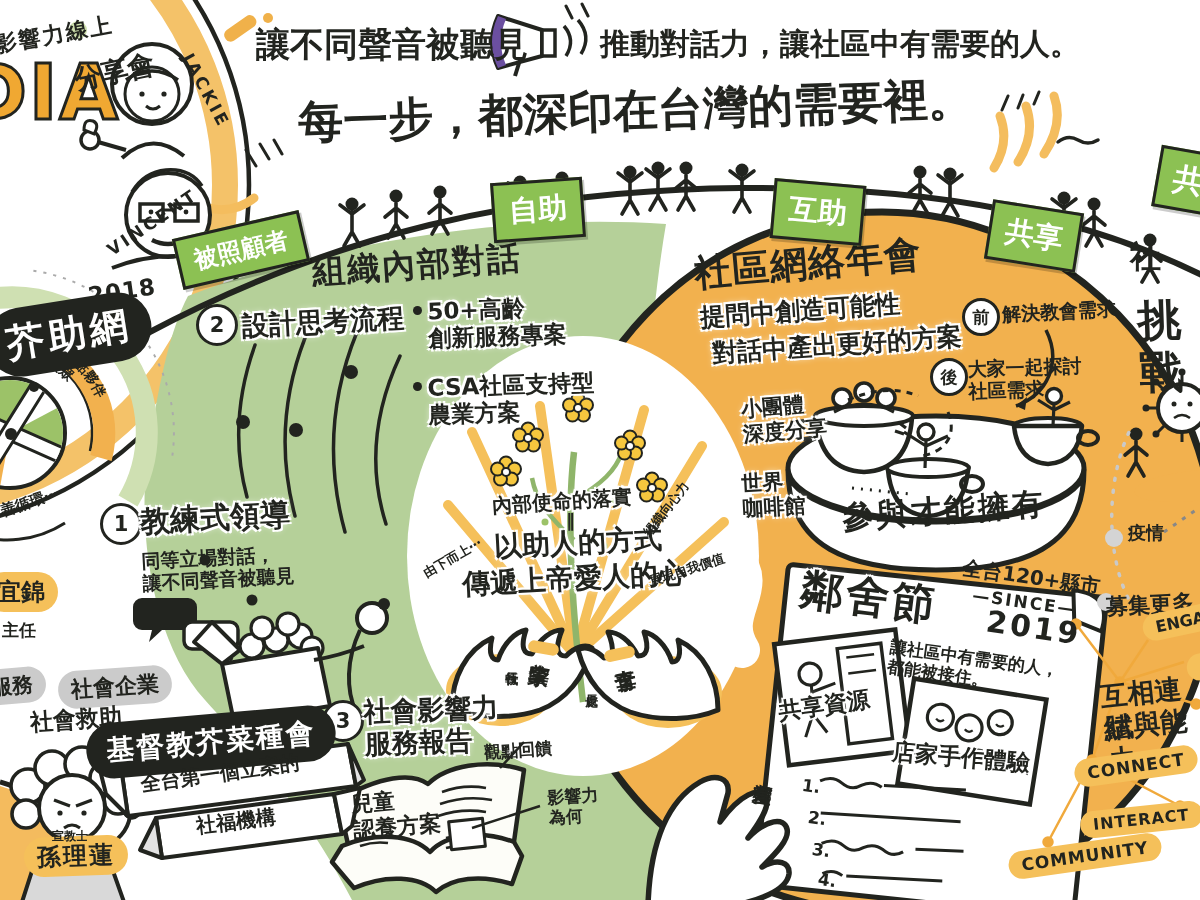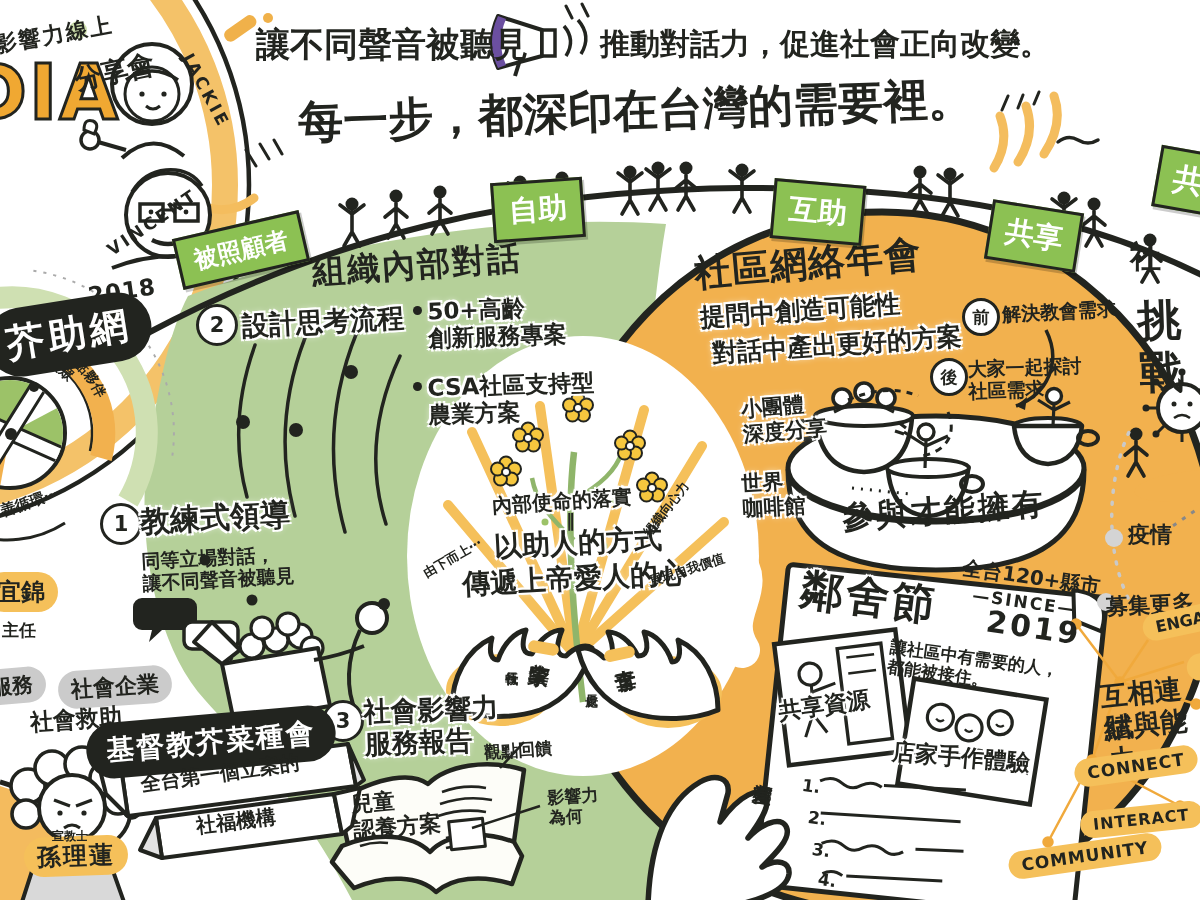--- a/index.html
+++ b/index.html
@@ -339,21 +339,21 @@
   </g>
 </svg>
 
 <div class="t" style="left:-6px;top:22px;font-size:22px;transform:rotate(-10deg);letter-spacing:2px;">影響力線上</div>
 <div class="t" style="left:-36px;top:48px;font-size:76px;color:#f0a832;-webkit-text-stroke:3px #22241f;letter-spacing:2px;">DIA</div>
 <div class="t" style="left:74px;top:56px;font-size:27px;transform:rotate(-12deg);">分享會</div>
 <div class="t" style="left:196px;top:50px;font-size:17px;letter-spacing:3px;transform:rotate(62deg);transform-origin:left top;">JACKIE</div>
 <div class="t" style="left:100px;top:212px;font-size:17px;letter-spacing:3px;transform:rotate(-34deg);">VINCENT</div>
 
 <div class="t" style="left:256px;top:24px;font-size:34px;">讓不同聲音被聽見</div>
-<div class="t" style="left:600px;top:26px;font-size:30px;">推動對話力，促進社會正向改變。</div>
+<div class="t" style="left:600px;top:26px;font-size:30px;">推動對話力，讓社區中有需要的人。</div>
 <div class="t" style="left:298px;top:84px;font-size:45px;transform:rotate(-2deg);">每一步，都深印在台灣的需要裡。</div>
 
 <div class="banner" style="left:176px;top:224px;font-size:24px;transform:rotate(-13deg);">被照顧者</div>
 <div class="banner" style="left:492px;top:180px;font-size:29px;transform:rotate(-4deg);">自助</div>
 <div class="banner" style="left:772px;top:182px;font-size:29px;transform:rotate(5deg);">互助</div>
 <div class="banner" style="left:988px;top:206px;font-size:29px;transform:rotate(9deg);">共享</div>
 <div class="banner" style="left:1156px;top:150px;font-size:31px;transform:rotate(10deg);">共</div>
 <div class="t" style="left:1130px;top:238px;font-size:31px;">社</div>
 
 <div class="t" style="left:88px;top:278px;font-size:23px;transform:rotate(-8deg);letter-spacing:1px;">2018</div>
@@ -418,21 +418,21 @@
 都能被接住。</div>
 <div class="t halo" style="left:778px;top:692px;font-size:23px;transform:rotate(-8deg);">共享資源</div>
 <div class="t halo" style="left:892px;top:744px;font-size:23px;transform:rotate(5deg);">店家手作體驗</div>
 <div class="t vert" style="left:756px;top:770px;font-size:19px;transform:rotate(9deg);">愛鄰宣言</div>
 <div class="t" style="left:802px;top:776px;font-size:17px;transform:rotate(8deg);">1.</div>
 <div class="t" style="left:808px;top:808px;font-size:17px;transform:rotate(8deg);">2.</div>
 <div class="t" style="left:812px;top:840px;font-size:17px;transform:rotate(8deg);">3.</div>
 <div class="t" style="left:818px;top:870px;font-size:17px;transform:rotate(8deg);">4.</div>
 
 <div class="t" style="left:1138px;top:294px;font-size:44px;transform:rotate(-2deg);">挑戰</div>
-<div class="t" style="left:1128px;top:522px;font-size:22px;">疫情</div>
+<div class="t" style="left:1128px;top:522px;font-size:18px;">疫情</div>
 <div class="t" style="left:1106px;top:592px;font-size:22px;transform:rotate(-3deg);">募集更多</div>
 <div class="pill orangebg" style="left:1142px;top:606px;font-size:16px;transform:rotate(-12deg);">ENGAGE</div>
 <div class="pill orangebg" style="left:1186px;top:646px;font-size:16px;transform:rotate(-12deg);">ENGAGE</div>
 <div class="t" style="left:1102px;top:676px;font-size:27px;transform:rotate(-6deg);">互相連結</div>
 <div class="t" style="left:1108px;top:708px;font-size:27px;transform:rotate(-6deg);">賦與能力</div>
 <div class="pill orangebg" style="left:1074px;top:752px;font-size:17px;transform:rotate(-8deg);letter-spacing:1px;">CONNECT</div>
 <div class="pill orangebg" style="left:1080px;top:806px;font-size:16px;transform:rotate(-6deg);letter-spacing:1px;">INTERACT</div>
 <div class="pill orangebg" style="left:1008px;top:842px;font-size:17px;transform:rotate(-8deg);letter-spacing:1px;">COMMUNITY</div>
 
 <div class="pill graybg" style="left:-22px;top:668px;font-size:21px;transform:rotate(-5deg);">服務</div>

